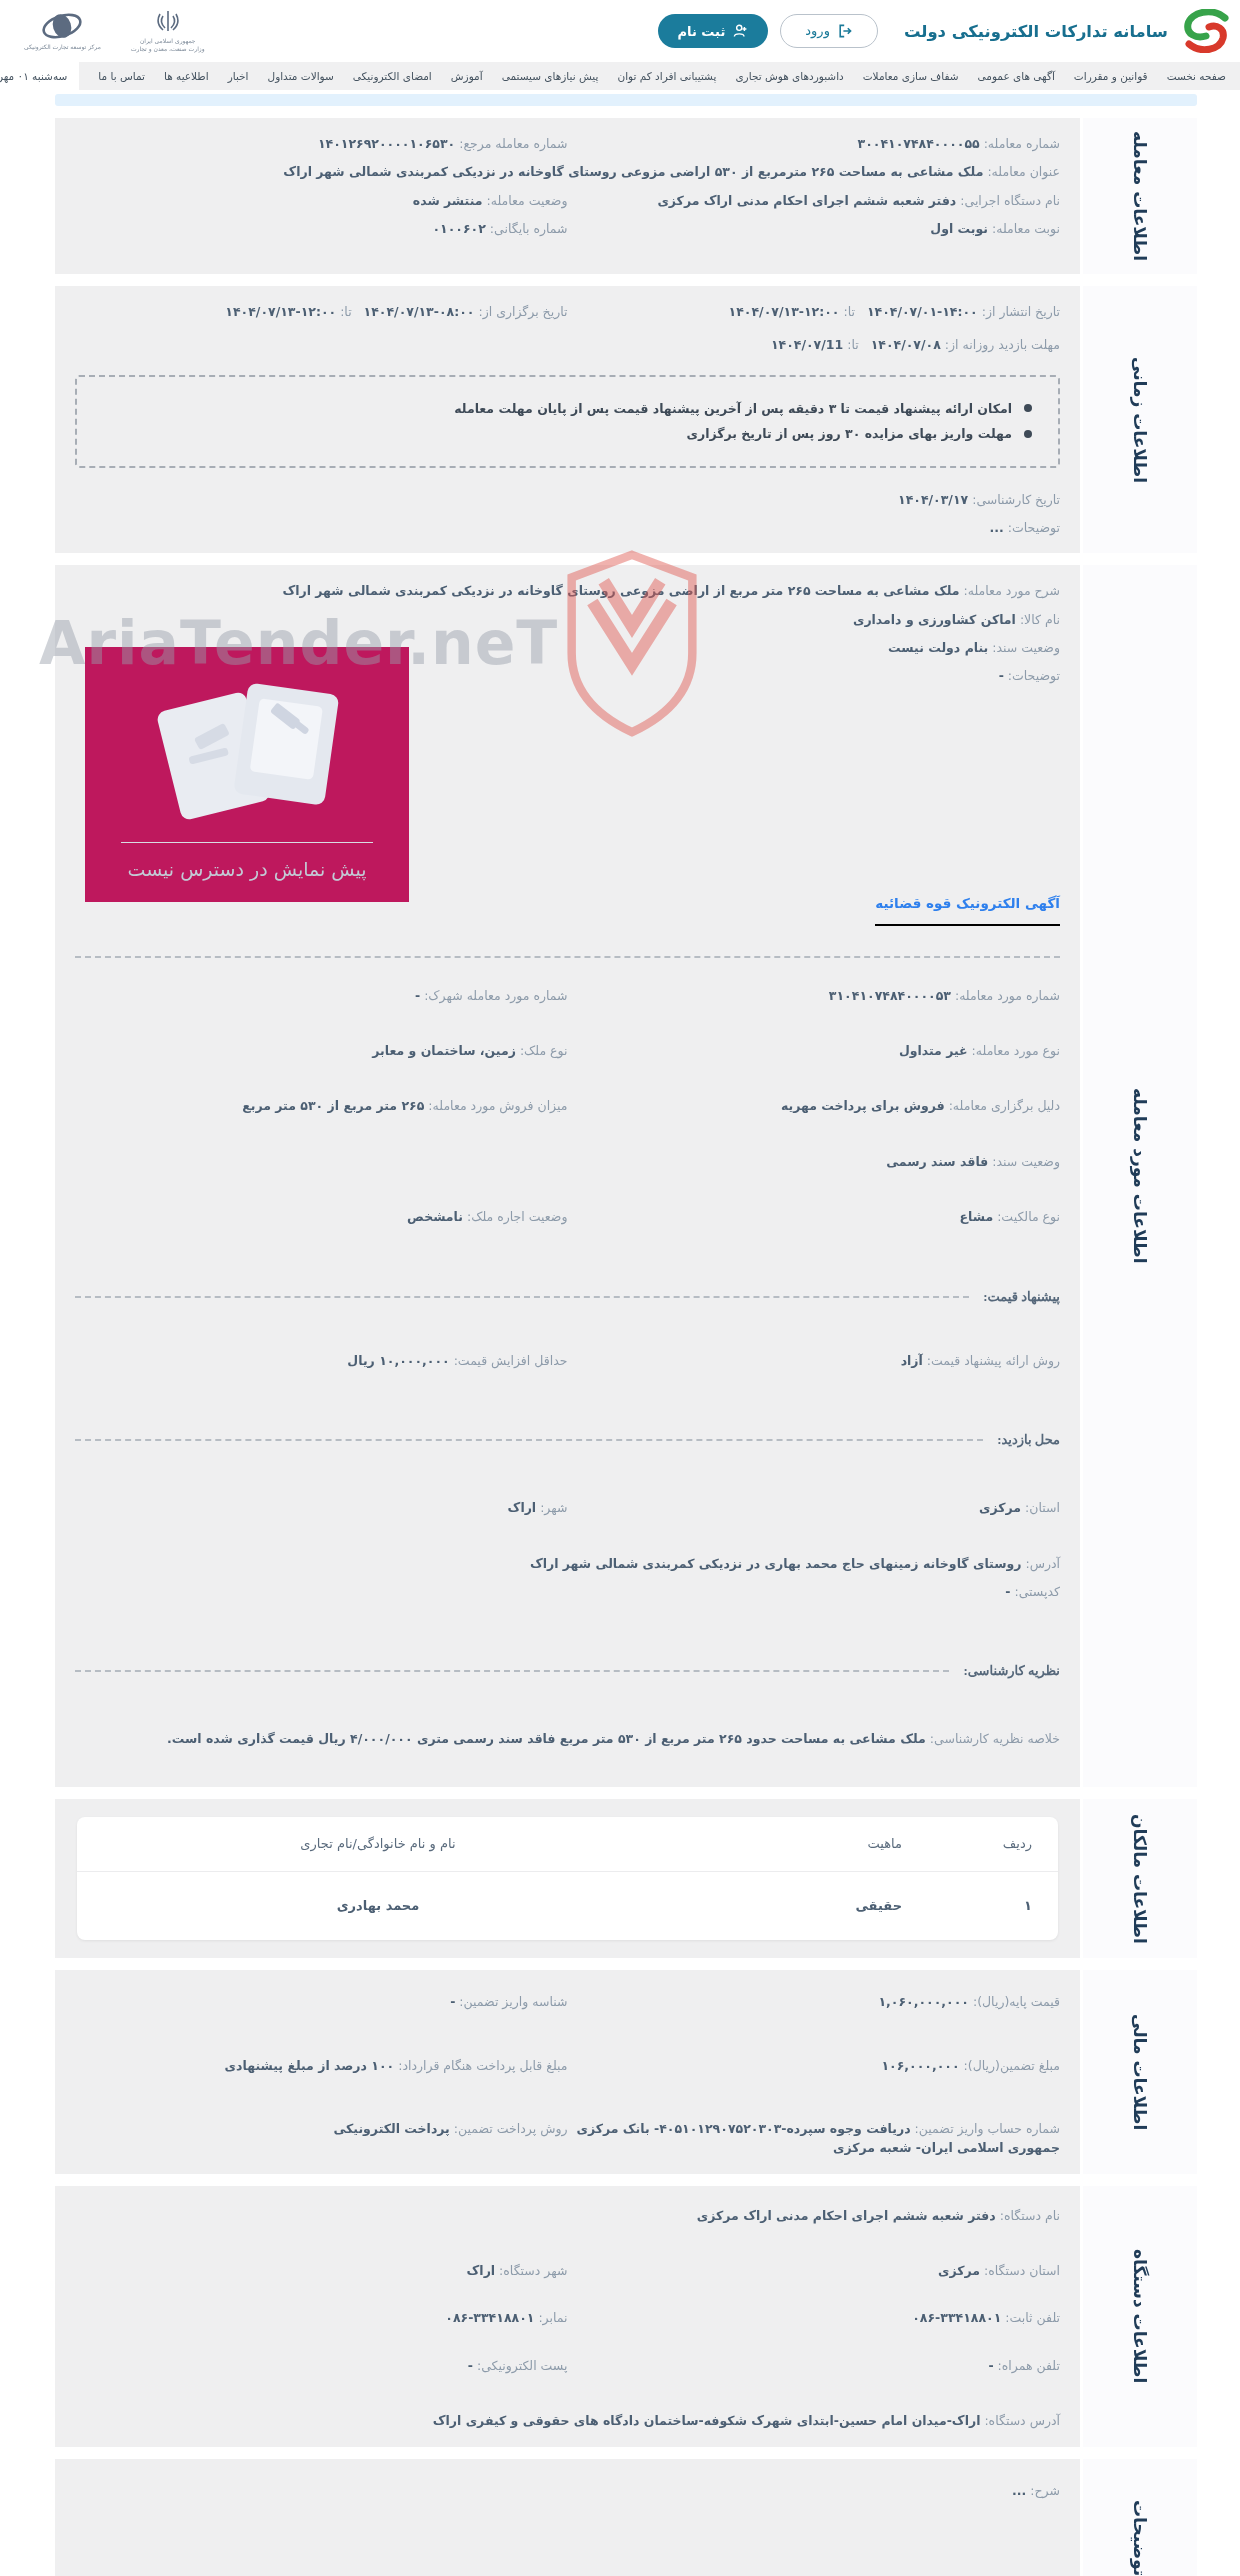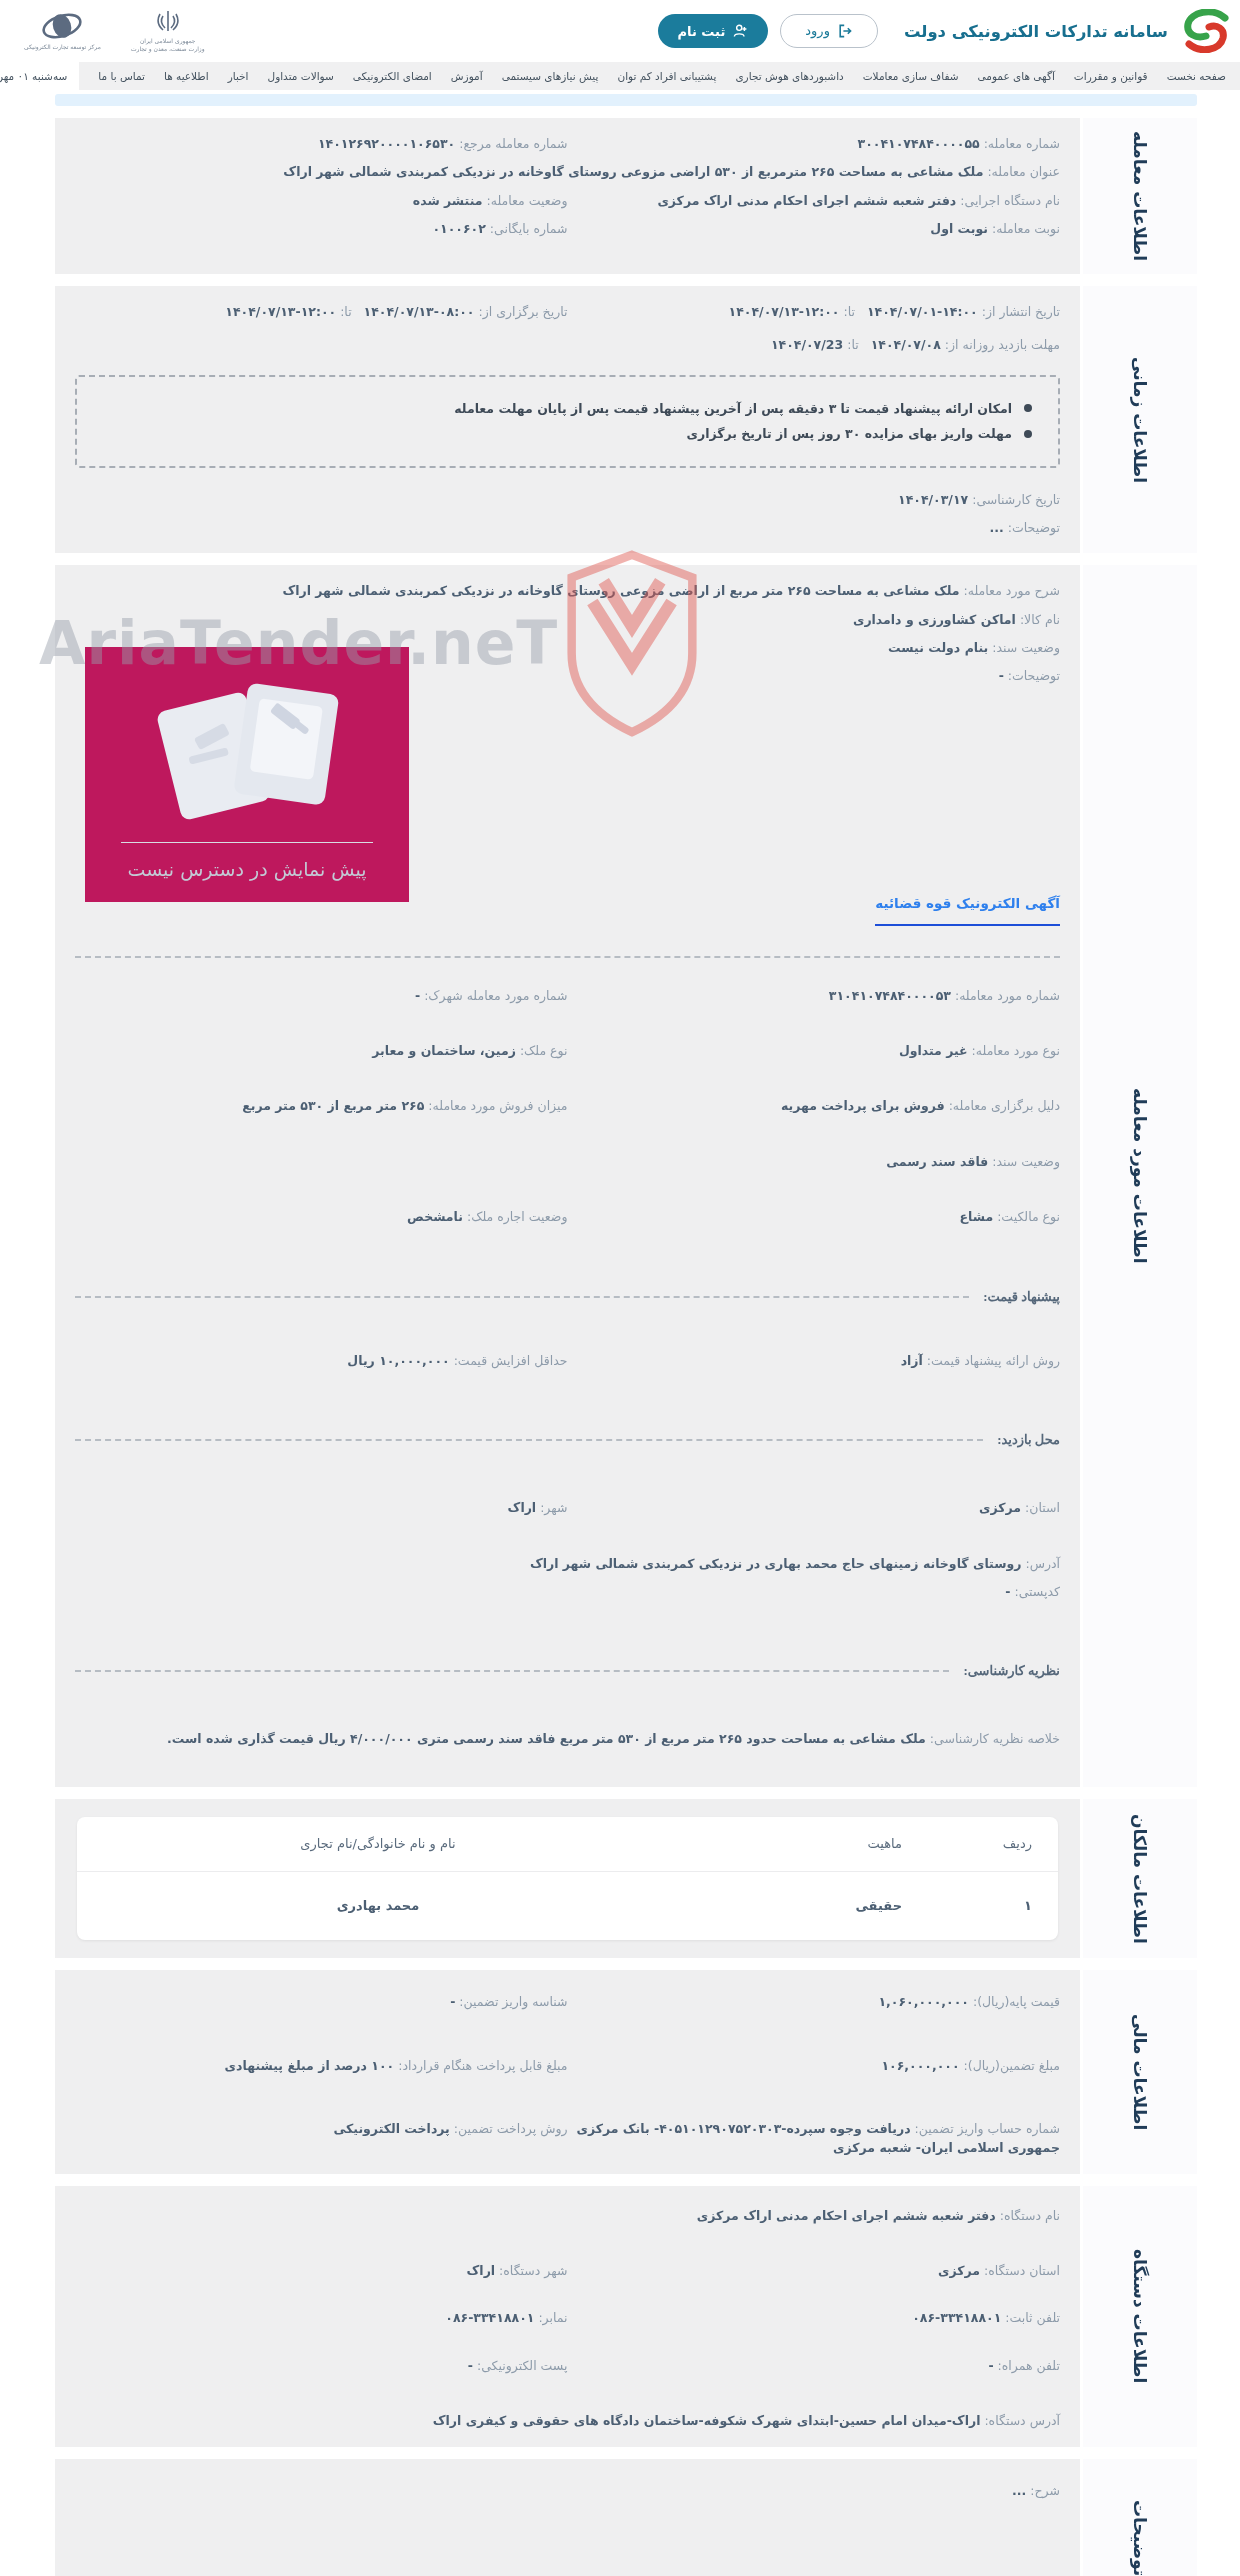--- a/index.html
+++ b/index.html
@@ -41,21 +41,21 @@
   .dot{width:8px;height:8px;border-radius:50%;background:#3e4a57;flex:0 0 auto;}
   
   .fields-top{position:relative;z-index:1;}
   .watermark{position:absolute;top:-16px;left:-16px;display:flex;align-items:center;gap:8px;opacity:.45;
              z-index:3;pointer-events:none;}
   .wm-text{font-size:60px;font-weight:bold;color:#989fab;letter-spacing:1px;font-family:"DejaVu Sans",sans-serif;}
   .preview-card{position:absolute;top:82px;left:30px;width:324px;height:255px;background:#be185d;z-index:2;
                 display:flex;flex-direction:column;align-items:center;justify-content:flex-end;padding-bottom:18px;box-sizing:border-box;}
   .preview-divider{width:78%;border-top:1.5px solid #d9dde3;margin:10px 0 12px;}
   .preview-text{color:#c3cad5;font-size:19px;}
-  .jud-link{display:inline-block;color:#2f80ed;font-size:13.5px;font-weight:bold;border-bottom:2px solid #1d4ed8;
+  .jud-link{display:inline-block;color:#2f80ed;font-size:13.5px;font-weight:bold;border-bottom:2px solid #000000;
             padding-bottom:10px;margin-top:207px;cursor:pointer;position:relative;z-index:1;}
   .dashline{border:none;border-top:2px dashed #b6bcc3;margin:30px 0 0;}
   .subhead{display:flex;align-items:center;gap:14px;}
   .sh-label{font-weight:bold;color:#55677a;font-size:13px;white-space:nowrap;font-family:Liberation Serif, serif;}
   .sh-line{flex:1;border-top:2px dashed #b6bcc3;}
   
   .owners-card{background:#fff;border-radius:8px;margin:2px;box-shadow:0 1px 3px rgba(0,0,0,.07);}
   .o-row{display:grid;grid-template-columns:130px 249px 1fr;padding:17px 26px;align-items:center;font-size:13px;}
   .o-head{color:#5a6b7d;border-bottom:1px solid #ececee;}
   .o-data{color:#4c5f73;font-weight:bold;padding:24px 26px;}
@@ -173,21 +173,21 @@
           <span class="flabel">تاریخ برگزاری از:</span>
           <span class="fvalue num">۱۴۰۴/۰۷/۱۳-۰۸:۰۰</span>
           &nbsp;&nbsp;<span class="flabel">تا:</span>
           <span class="fvalue num">۱۴۰۴/۰۷/۱۳-۱۲:۰۰</span>
         </div>
       </div>
       <div class="field mt14">
         <span class="flabel">مهلت بازدید روزانه از:</span>
         <span class="fvalue num">۱۴۰۴/۰۷/۰۸</span>
         &nbsp;&nbsp;<span class="flabel">تا:</span>
-        <span class="fvalue num">۱۴۰۴/۰۷/23</span>
+        <span class="fvalue num">۱۴۰۴/۰۷/11</span>
       </div>
       <div class="notice">
         <div class="notice-line">
             <span class="dot"></span>
             <span>امکان ارائه پیشنهاد قیمت تا ۳ دقیقه پس از آخرین پیشنهاد قیمت پس از پایان مهلت معامله</span>
           </div>
         <div class="notice-line">
             <span class="dot"></span>
             <span>مهلت واریز بهای مزایده ۳۰ روز پس از تاریخ برگزاری</span>
           </div>

